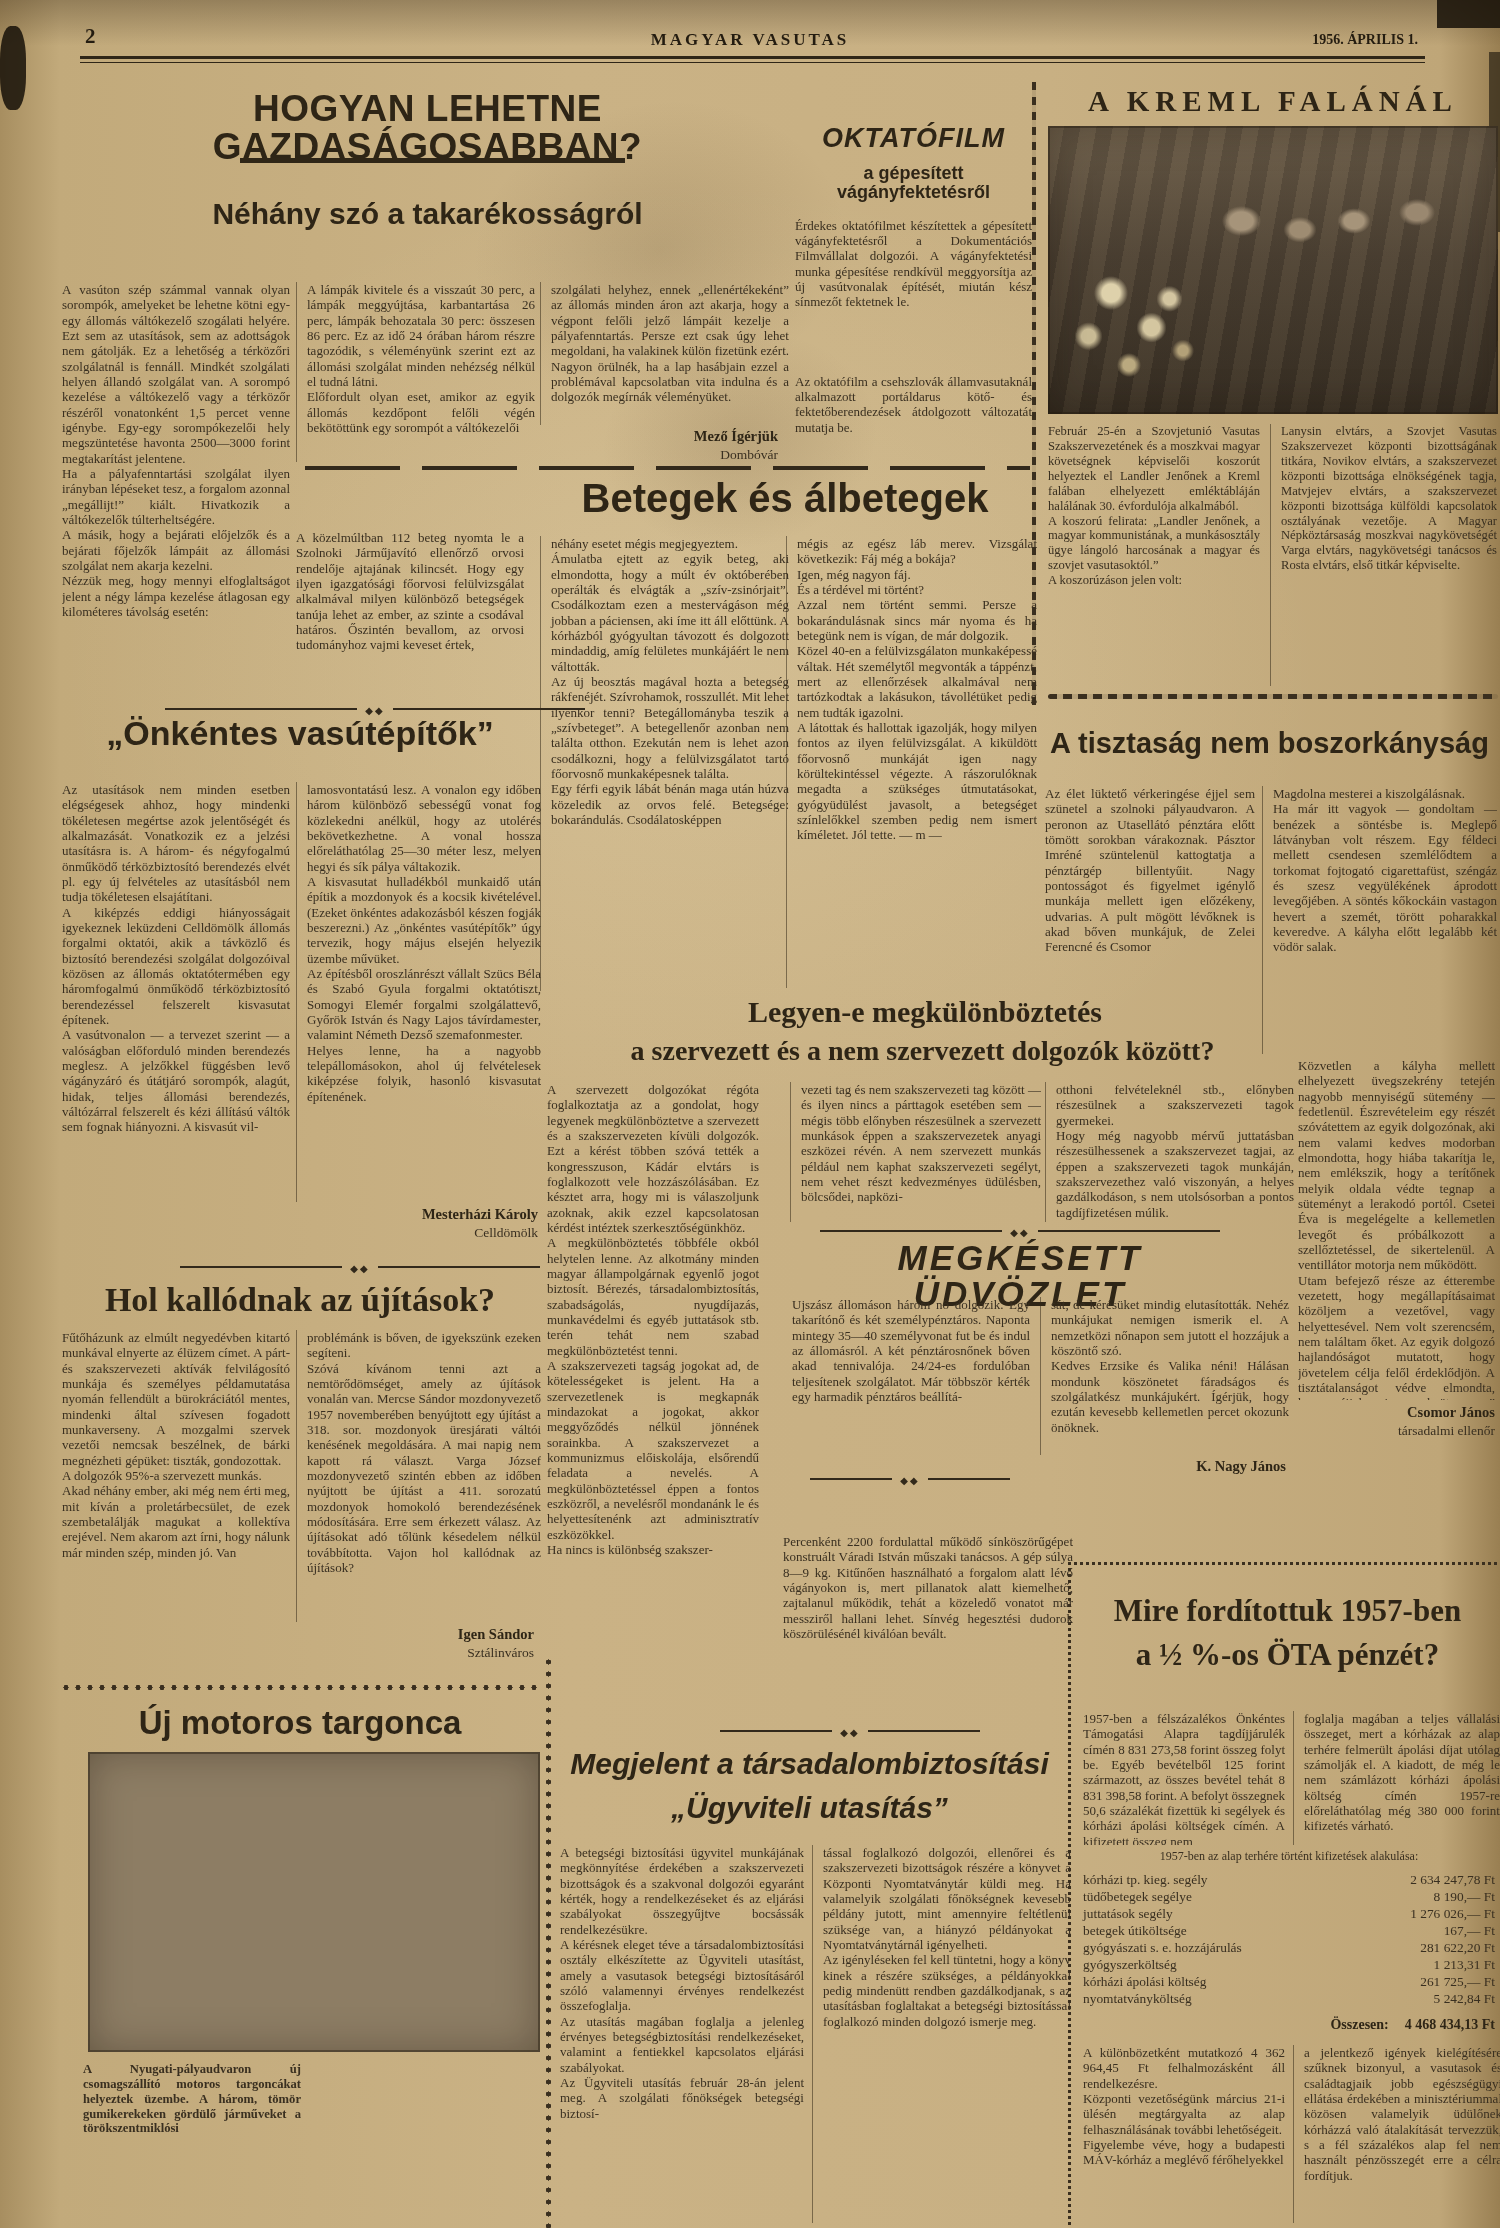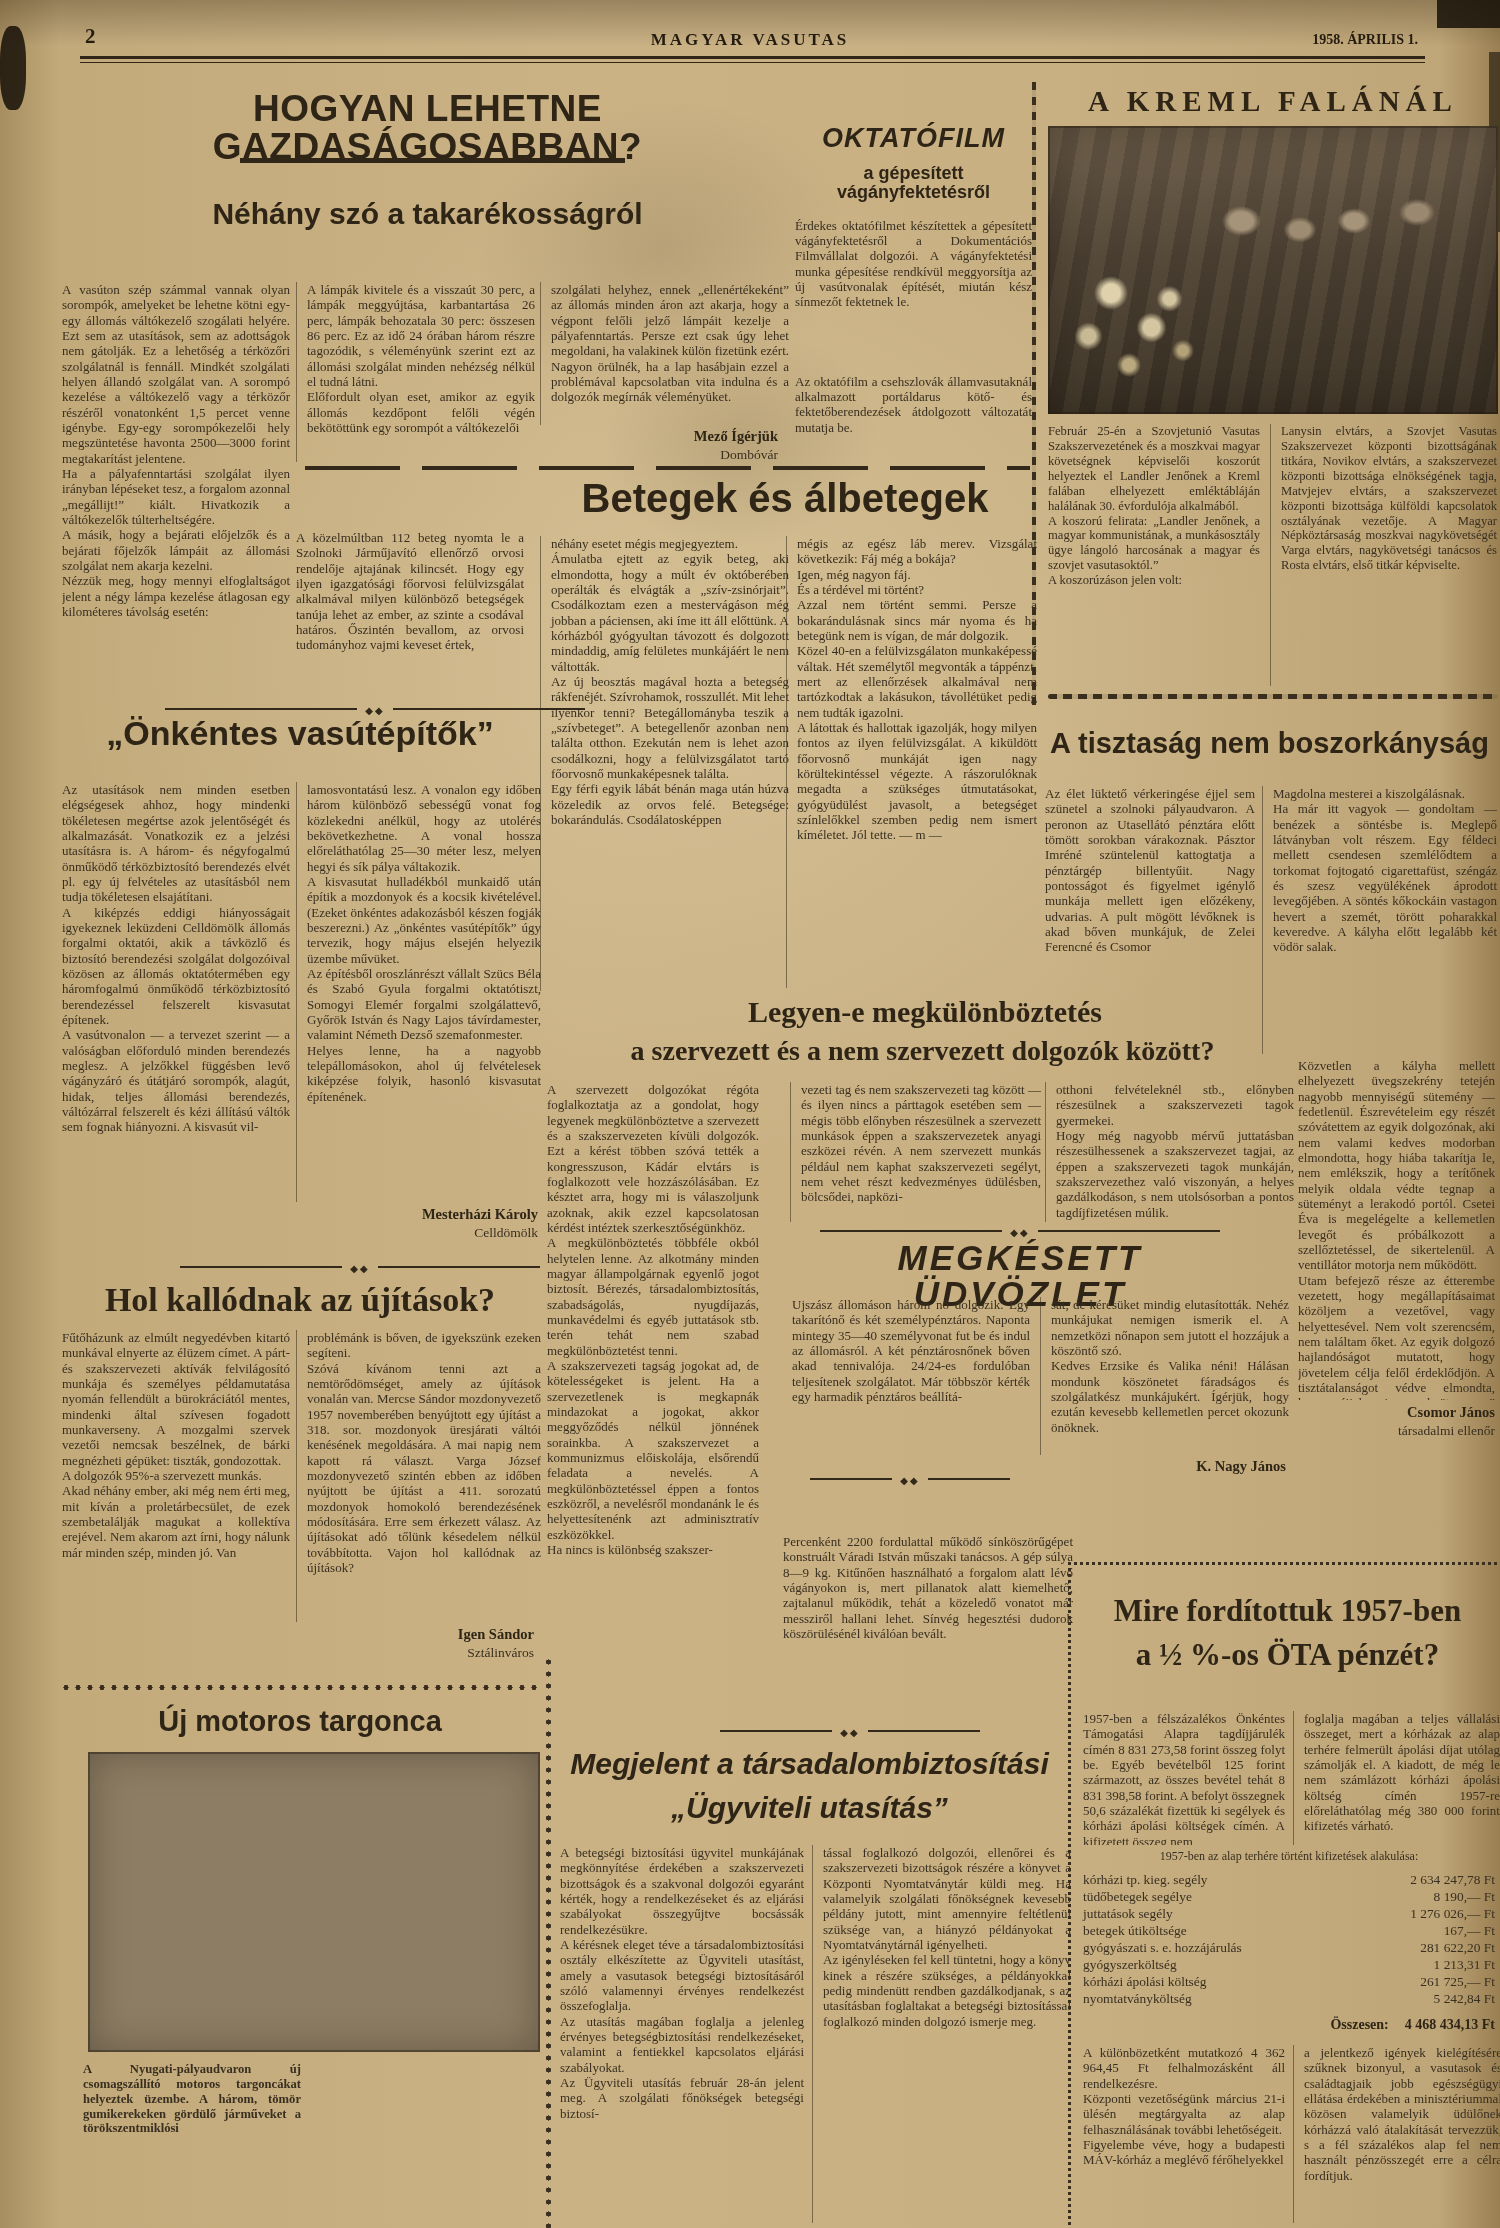--- a/index.html
+++ b/index.html
@@ -61,21 +61,21 @@
 <div class="page">
 
   <div class="abs ink" style="left:0;top:26px;width:26px;height:84px;border-radius:40%;opacity:.85;"></div>
   <div class="abs ink" style="left:1437px;top:0;width:63px;height:28px;opacity:.85;"></div>
   <div class="abs ink" style="left:1489px;top:52px;width:11px;height:180px;opacity:.6;"></div>
   <div class="abs ghost" style="left:470px;top:100px;width:380px;height:300px;"></div>
   <div class="abs ghost" style="left:600px;top:330px;width:280px;height:220px;"></div>
 
   <div class="abs mast" style="left:85px;top:24px;font-size:21px;">2</div>
   <div class="abs mast c" style="left:400px;top:30px;width:700px;font-size:17px;letter-spacing:3px;text-align:center;">MAGYAR VASUTAS</div>
-  <div class="abs mast" style="left:1200px;top:32px;width:218px;font-size:14px;text-align:right;">1958. ÁPRILIS 1.</div>
+  <div class="abs mast" style="left:1200px;top:32px;width:218px;font-size:14px;text-align:right;">1956. ÁPRILIS 1.</div>
   <div class="abs rule" style="left:80px;top:56px;width:1345px;height:3px;"></div>
   <div class="abs rule" style="left:80px;top:62px;width:1345px;height:1px;"></div>
 
   <div class="abs hl" style="left:70px;top:90px;width:715px;font-size:37px;letter-spacing:.5px;">HOGYAN LEHETNE GAZDASÁGOSABBAN?</div>
   <div class="abs rule" style="left:240px;top:158px;width:385px;height:5px;"></div>
   <div class="abs hl" style="left:70px;top:198px;width:715px;font-size:30px;">Néhány szó a takarékosságról</div>
   <div class="abs col" style="left:62px;top:282px;width:228px;height:412px;">A vasúton szép számmal vannak olyan sorompók, amelyeket be lehetne kötni egy-egy állomás váltókezelő szogálati helyére. Ezt sem az utasítások, sem az adottságok nem gátolják. Ez a lehetőség a térközőri szolgálatnál is fennáll. Mindkét szolgálati helyen állandó szolgálat van. A sorompó kezelése a váltókezelő vagy a térközőr részéről vonatonként 1,5 percet venne igénybe. Egy-egy sorompókezelői hely megszüntetése havonta 2500—3000 forint megtakarítást jelentene.
 Ha a pályafenntartási szolgálat ilyen irányban lépéseket tesz, a forgalom azonnal „megállijt!” kiált. Hivatkozik a váltókezelők túlterheltségére.
 A másik, hogy a bejárati előjelzők és a bejárati főjelzők lámpáit az állomási szolgálat nem akarja kezelni.
 Nézzük meg, hogy mennyi elfoglaltságot jelent a négy lámpa kezelése átlagosan egy kilométeres távolság esetén:</div>
@@ -139,21 +139,21 @@
   <div class="abs hser" style="left:60px;top:1282px;width:480px;font-size:34px;">Hol kallódnak az újítások?</div>
   <div class="abs col" style="left:62px;top:1330px;width:228px;height:300px;">Fűtőházunk az elmúlt negyedévben kitartó munkával elnyerte az élüzem címet. A párt- és szakszervezeti aktívák felvilágosító munkája és személyes példamutatása nyomán fellendült a bürokráciától mentes, mindenki által szívesen fogadott munkaverseny. A mozgalmi szervek vezetői nemcsak beszélnek, de bárki megnézheti gépüket: tiszták, gondozottak.
 A dolgozók 95%-a szervezett munkás.
 Akad néhány ember, aki még nem érti meg, mit kíván a proletárbecsület, de ezek szembetalálják magukat a kollektíva erejével. Nem akarom azt írni, hogy nálunk már minden szép, minden jó. Van</div>
   <div class="abs col rl" style="left:296px;top:1330px;width:234px;height:292px;">problémánk is bőven, de igyekszünk ezeken segíteni.
 Szóvá kívánom tenni azt a nemtörődömséget, amely az újítások vonalán van. Mercse Sándor mozdonyvezető 1957 novemberében benyújtott egy újítást a 318. sor. mozdonyok üresjárati váltói kenésének megoldására. A mai napig nem kapott rá választ. Varga József mozdonyvezető szintén ebben az időben nyújtott be újítást a 411. sorozatú mozdonyok homokoló berendezésének módosítására. Erre sem érkezett válasz. Az újításokat adó tőlünk késedelem nélkül továbbította. Vajon hol kallódnak az újítások?</div>
   <div class="abs byl" style="left:300px;top:1626px;width:234px;">Igen Sándor</div>
   <div class="abs bylp" style="left:300px;top:1645px;width:234px;">Sztálinváros</div>
 
   <div class="abs chain" style="left:60px;top:1684px;width:478px;"></div>
-  <div class="abs hl" style="left:60px;top:1706px;width:480px;font-size:29px;">Új motoros targonca</div>
+  <div class="abs hl" style="left:60px;top:1706px;width:480px;font-size:33px;">Új motoros targonca</div>
   <div class="abs photo targ-photo" style="left:88px;top:1752px;width:452px;height:300px;"></div>
   <div class="abs col cap" style="left:83px;top:2062px;width:218px;height:130px;font-weight:700;">A Nyugati-pályaudvaron új csomagszállító motoros targoncákat helyeztek üzembe. A három, tömör gumikerekeken gördülő járműveket a törökszentmiklósi</div>
 
   <div class="abs hser" style="left:560px;top:996px;width:730px;font-size:30px;">Legyen-e megkülönböztetés</div>
   <div class="abs hser" style="left:545px;top:1036px;width:755px;font-size:28px;">a szervezett és a nem szervezett dolgozók között?</div>
   <div class="abs col" style="left:547px;top:1082px;width:212px;height:648px;">A szervezett dolgozókat régóta foglalkoztatja az a gondolat, hogy legyenek megkülönböztetve a szervezett és a szakszervezeten kívüli dolgozók. Ezt a kérést többen szóvá tették a kongresszuson, Kádár elvtárs is foglalkozott vele hozzászólásában. Ez késztet arra, hogy mi is válaszoljunk azoknak, akik ezzel kapcsolatosan kérdést intéztek szerkesztőségünkhöz.
 A megkülönböztetés többféle okból helytelen lenne. Az alkotmány minden magyar állampolgárnak egyenlő jogot biztosít. Bérezés, társadalombiztosítás, szabadságolás, nyugdíjazás, munkavédelmi és egyéb juttatások stb. terén tehát nem szabad megkülönböztetést tenni.
 A szakszervezeti tagság jogokat ad, de kötelességeket is jelent. Ha a szervezetlenek is megkapnák mindazokat a jogokat, akkor meggyőződés nélkül jönnének sorainkba. A szakszervezet a kommunizmus előiskolája, elsőrendű feladata a nevelés. A megkülönböztetéssel éppen a fontos eszközről, a nevelésről mondanánk le és helyettesítenénk azt adminisztratív eszközökkel.
 Ha nincs is különbség szakszer-</div>
   <div class="abs col rl" style="left:790px;top:1082px;width:240px;height:140px;">vezeti tag és nem szakszervezeti tag között — és ilyen nincs a párttagok esetében sem — mégis több előnyben részesülnek a szervezett munkások éppen a szakszervezetek anyagi eszközei révén. A nem szervezett munkás például nem kaphat szakszervezeti segélyt, nem vehet részt kedvezményes üdülésben, bölcsődei, napközi-</div>

